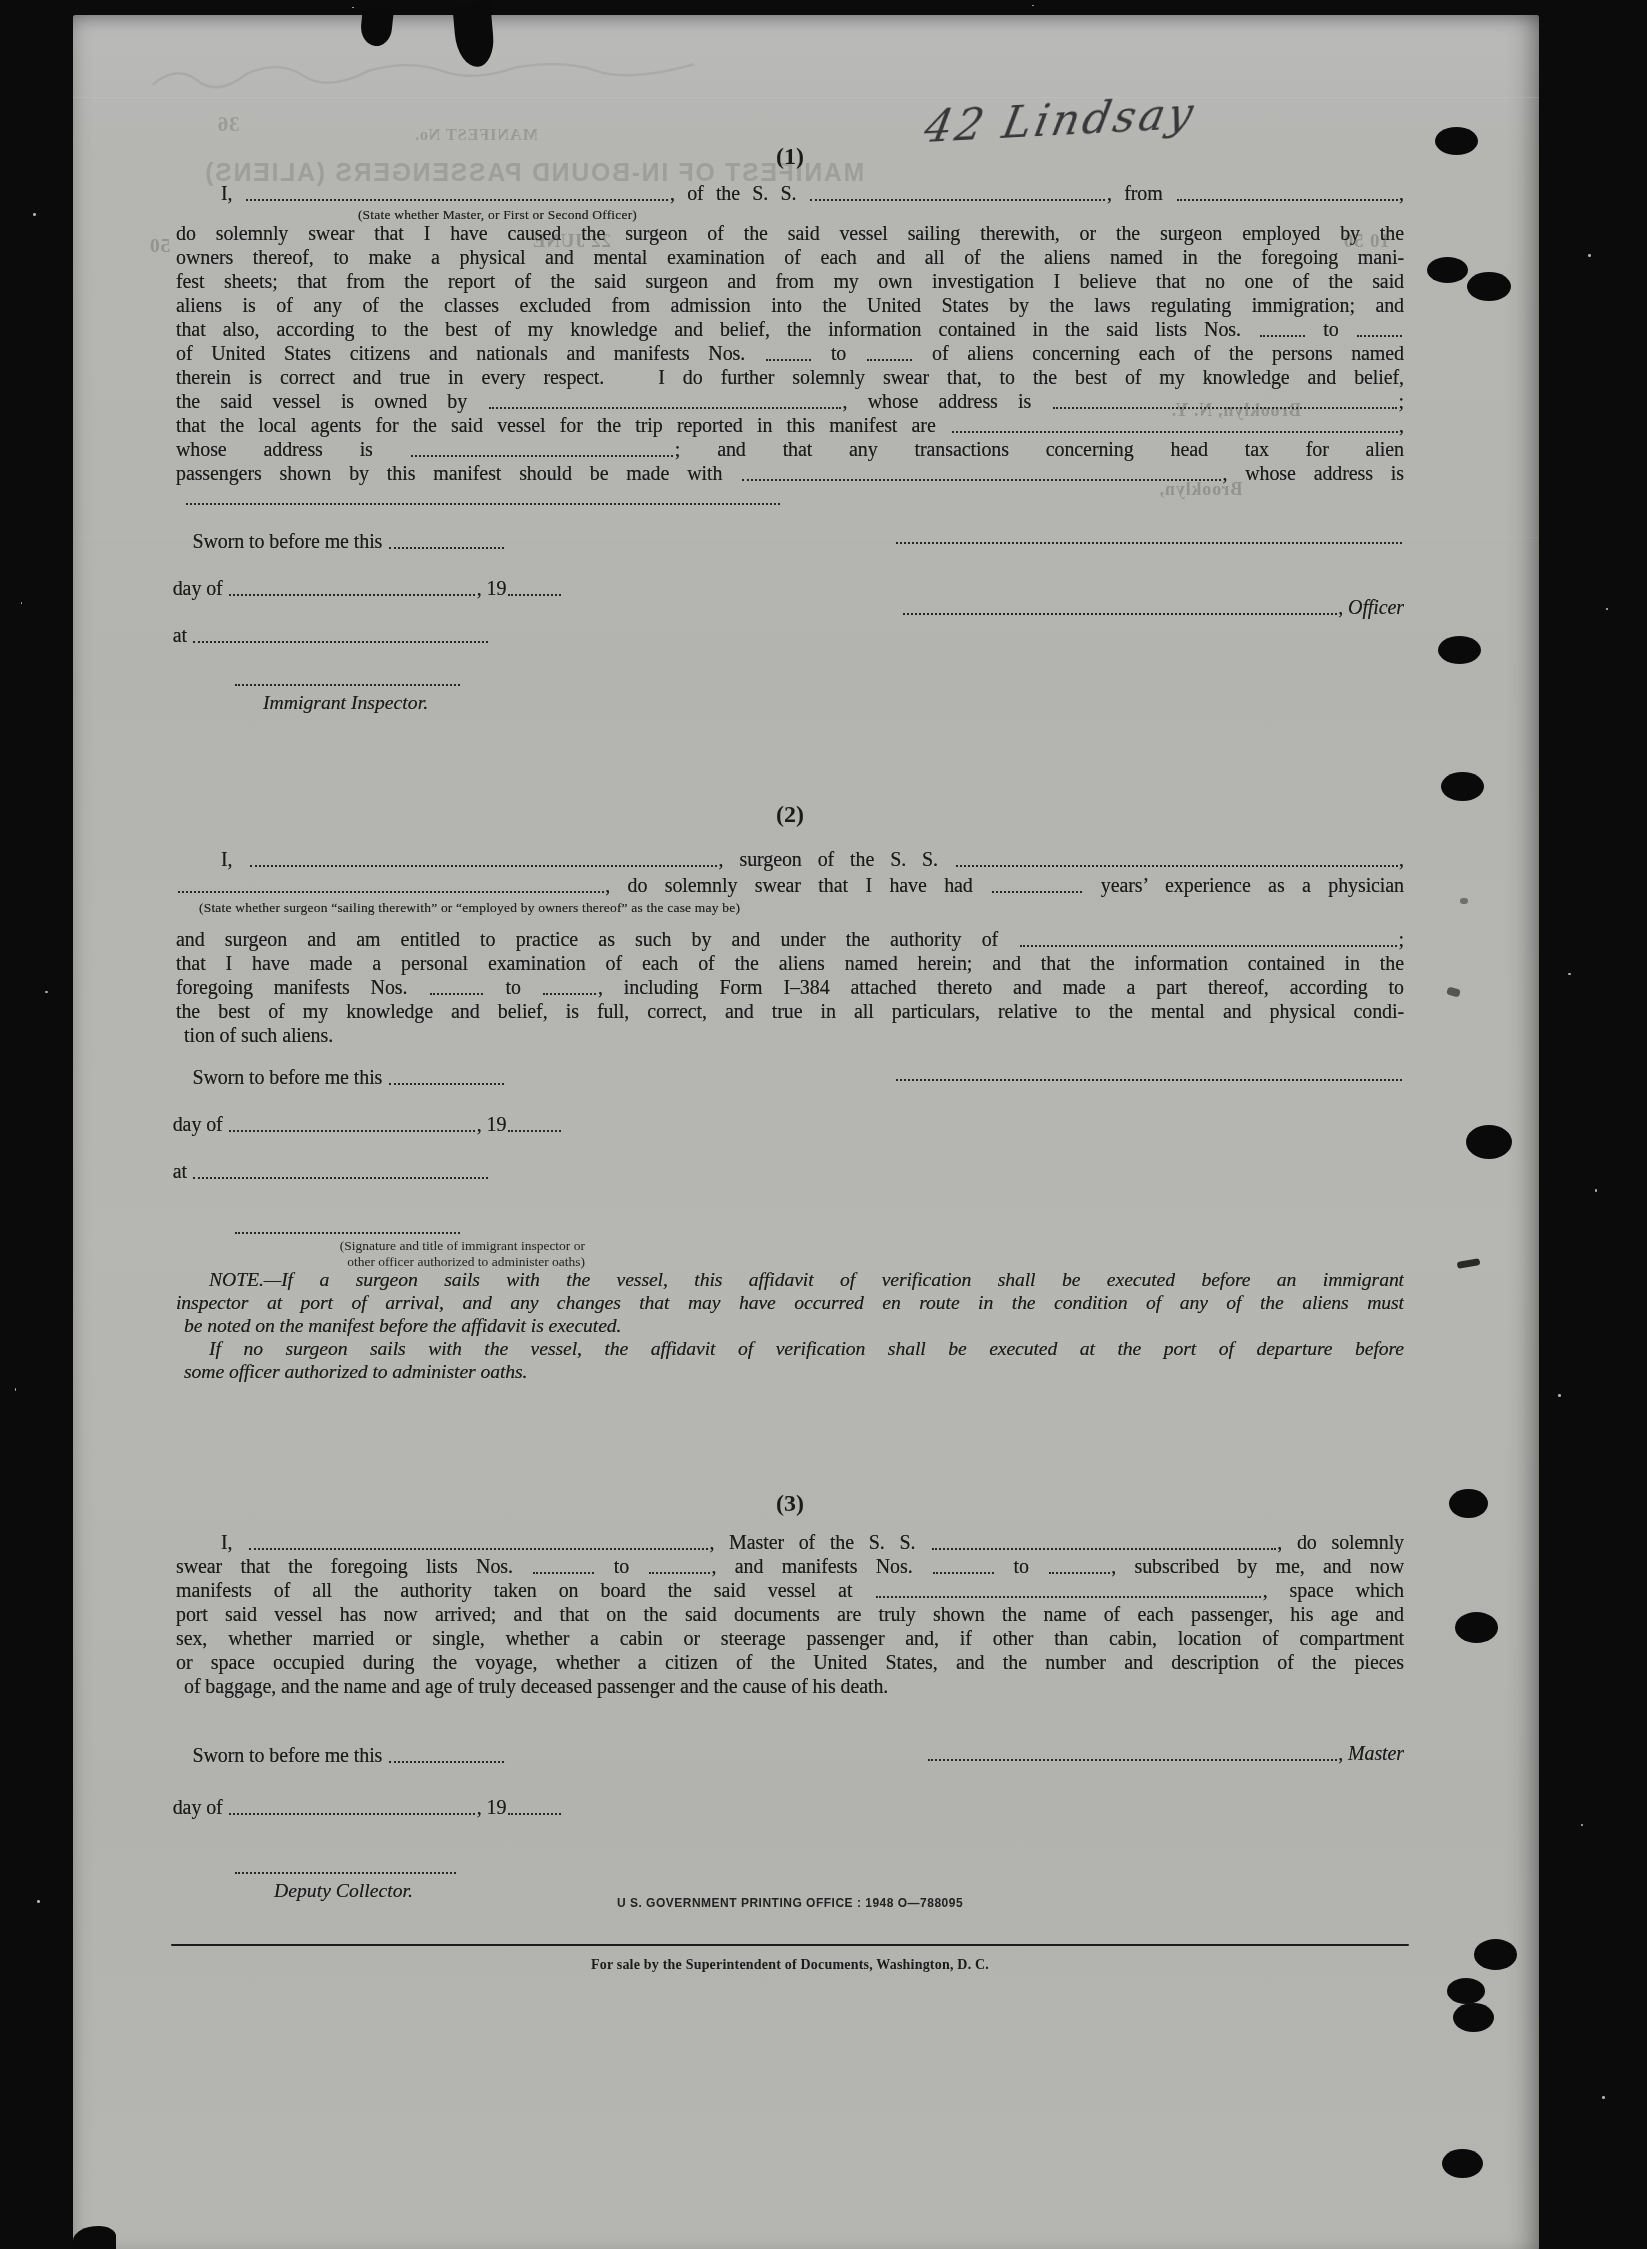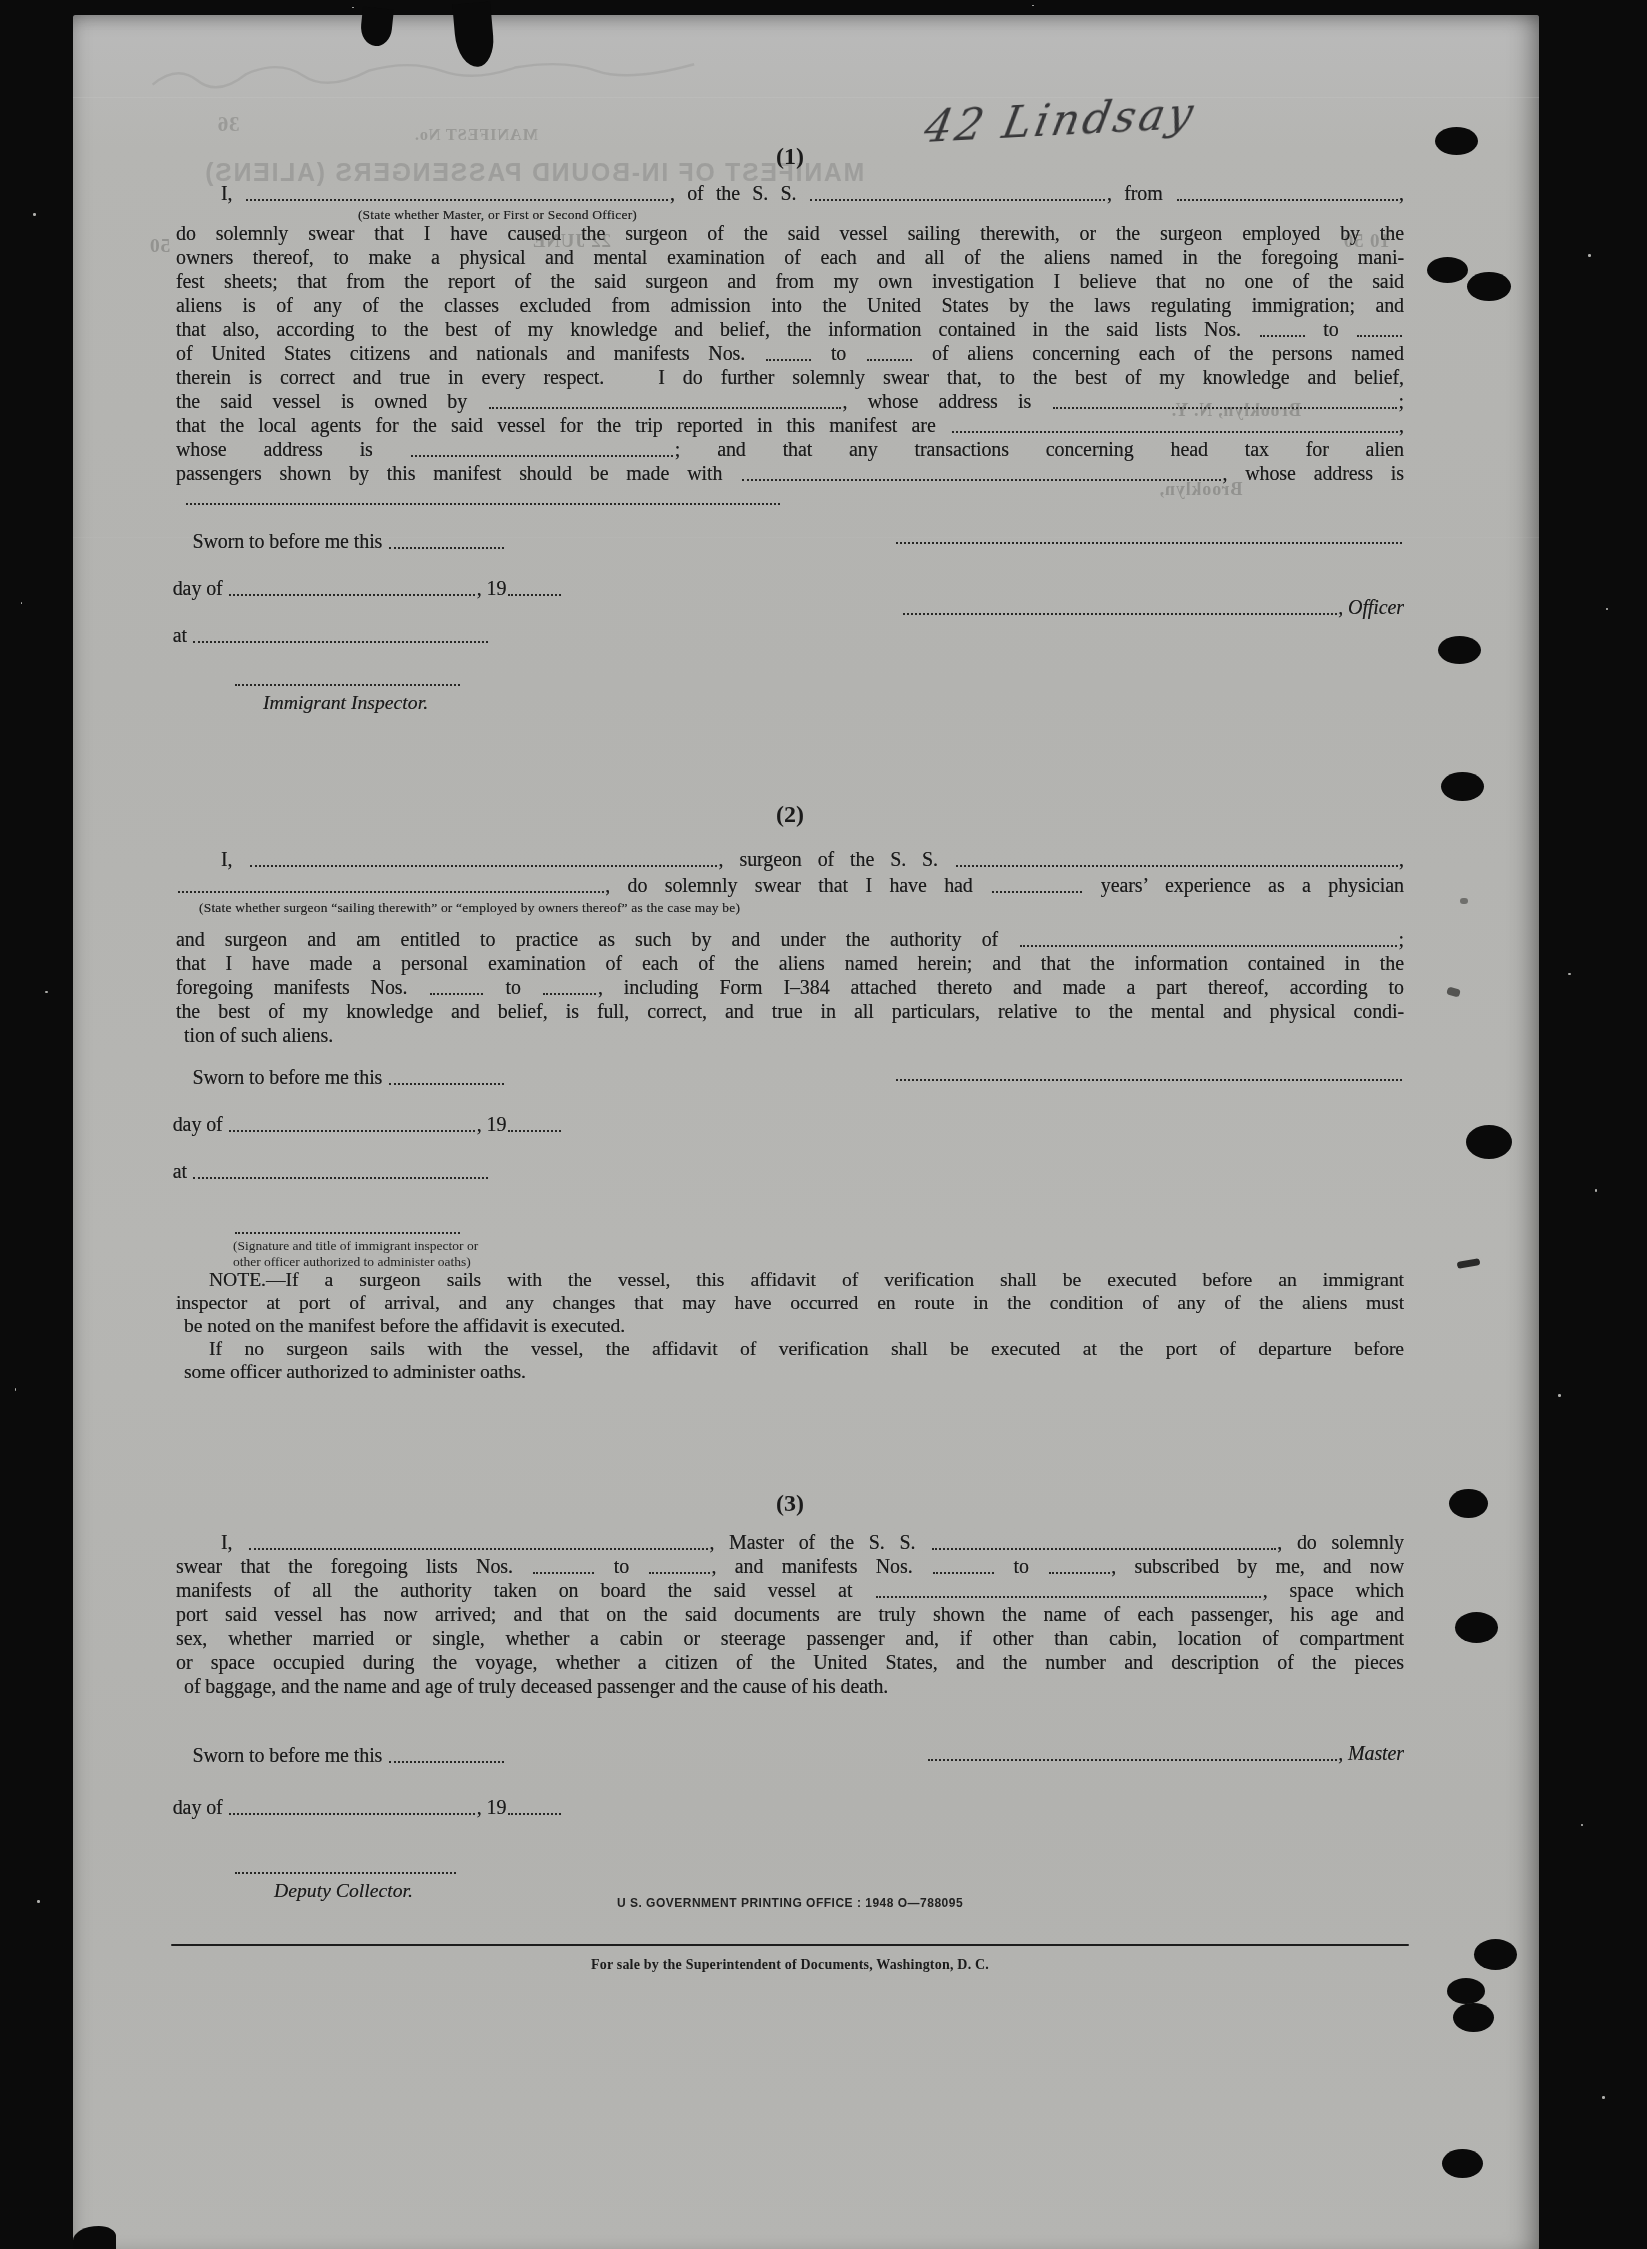--- a/index.html
+++ b/index.html
@@ -46,23 +46,23 @@
 
   
   .swleft{position:absolute;left:-3.3px;width:442px;}
   .swleft .line{text-align:left;text-align-last:left;}
   .swright{position:absolute;left:716px;width:512px;}
   .swright .line{text-align:left;text-align-last:right;}
   .sigblock{position:absolute;left:57px;width:352px;}
   .sigblock .line{text-align:left;text-align-last:left;}
   .siglabel{font-style:italic;font-size:19.7px;text-align:center;width:225px;margin-top:1.6px;
             text-shadow:0 0 0.4px rgba(20,20,20,.5);}
-  .note-small{font-size:13.5px;line-height:16.4px;text-align:left;width:352px;color:#222;}
-
-  .notepara .line{height:23px;line-height:23px;font-size:19.7px;}
+  .note-small{font-size:13.5px;line-height:16.4px;text-align:right;width:352px;color:#222;}
+
+  .notepara .line{height:23px;line-height:23px;font-size:19.7px;font-style:italic;}
 
   
   .gpo{position:absolute;width:100%;text-align:center;font-family:"Liberation Sans",sans-serif;
        font-size:12px;letter-spacing:0.5px;font-weight:bold;color:#222;}
   .rule{position:absolute;left:-4.9px;width:1238px;height:2.5px;background:#1c1c1c;border-radius:1.6px;}
   .sale{position:absolute;width:100%;text-align:center;font-size:14px;font-weight:bold;letter-spacing:0.2px;}
 
   
   .hole{position:absolute;background:#0a0a0a;border-radius:50%;}
   .blob{position:absolute;background:#0a0a0a;}

